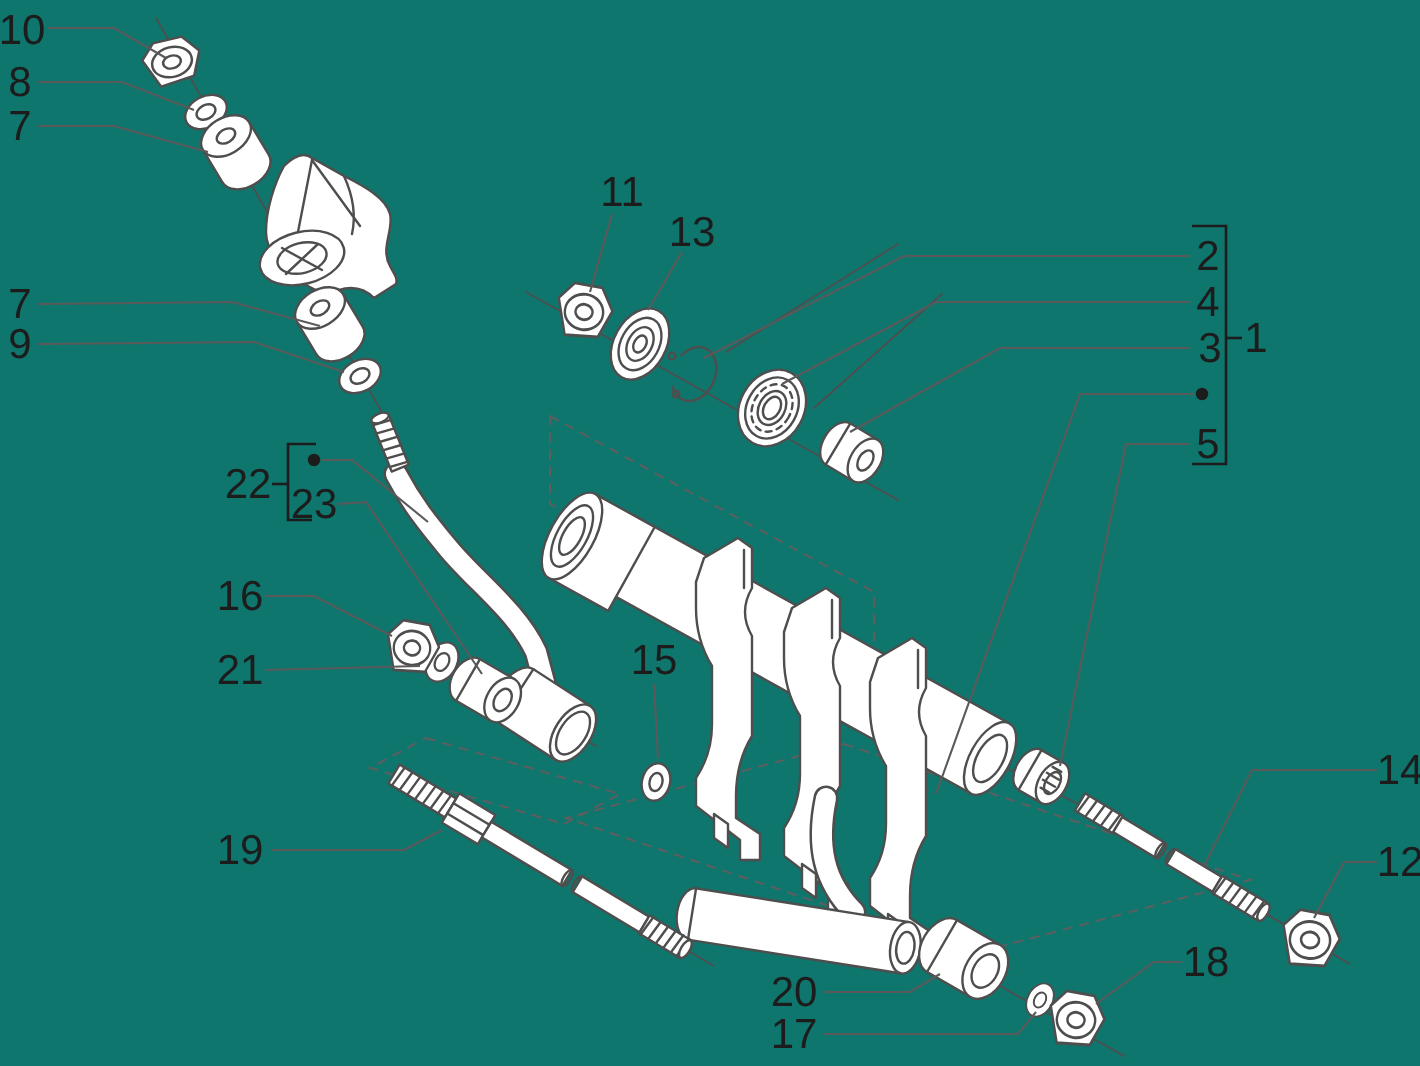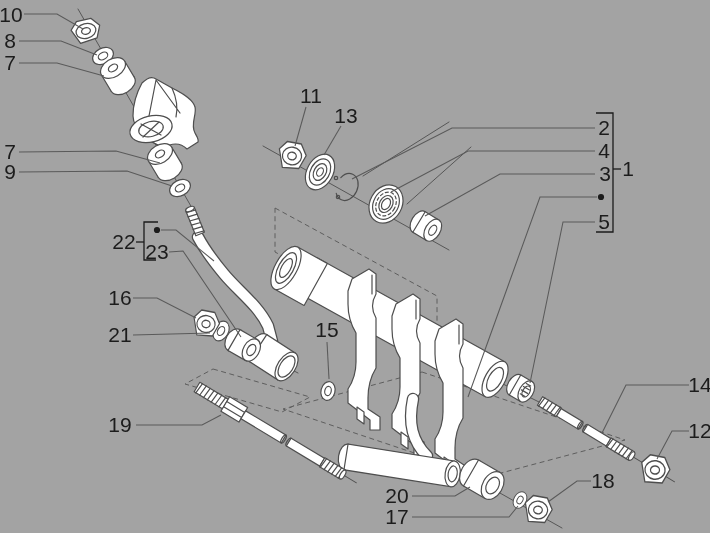--- a/index.html
+++ b/index.html
@@ -1,16 +1,16 @@
 <!DOCTYPE html>
 <html><head>
 <meta charset="utf-8">
 <style>
   html,body{margin:0;padding:0;background:#fff;}
-  .stage{position:relative;width:710px;height:533px;background:#a3a3a3;overflow:hidden;}
+  .stage{position:relative;width:710px;height:533px;background:#0f766e;overflow:hidden;}
   svg{display:block;}
   .s{fill:none;stroke:#4e4e4e;stroke-width:1.2;stroke-linecap:round;stroke-linejoin:round;}
   .sf{fill:none;stroke:#4e4e4e;stroke-width:.9;stroke-linecap:round;}
   .w{fill:#fff;stroke:#4e4e4e;stroke-width:1.2;stroke-linejoin:round;}
   .wn{fill:#fff;stroke:none;}
   .dash{fill:none;stroke:#5e5e5e;stroke-width:1;stroke-dasharray:5 3.5;}
   .rodS{fill:none;stroke:#4e4e4e;stroke-width:12.5;stroke-linecap:round;}
   .rodW{fill:none;stroke:#fff;stroke-width:10;stroke-linecap:round;}
   .leader{fill:none;stroke:#5a5a5a;stroke-width:1.05;}
   .lbl{font-family:"Liberation Sans",sans-serif;font-size:21px;fill:#1c1c1c;}

